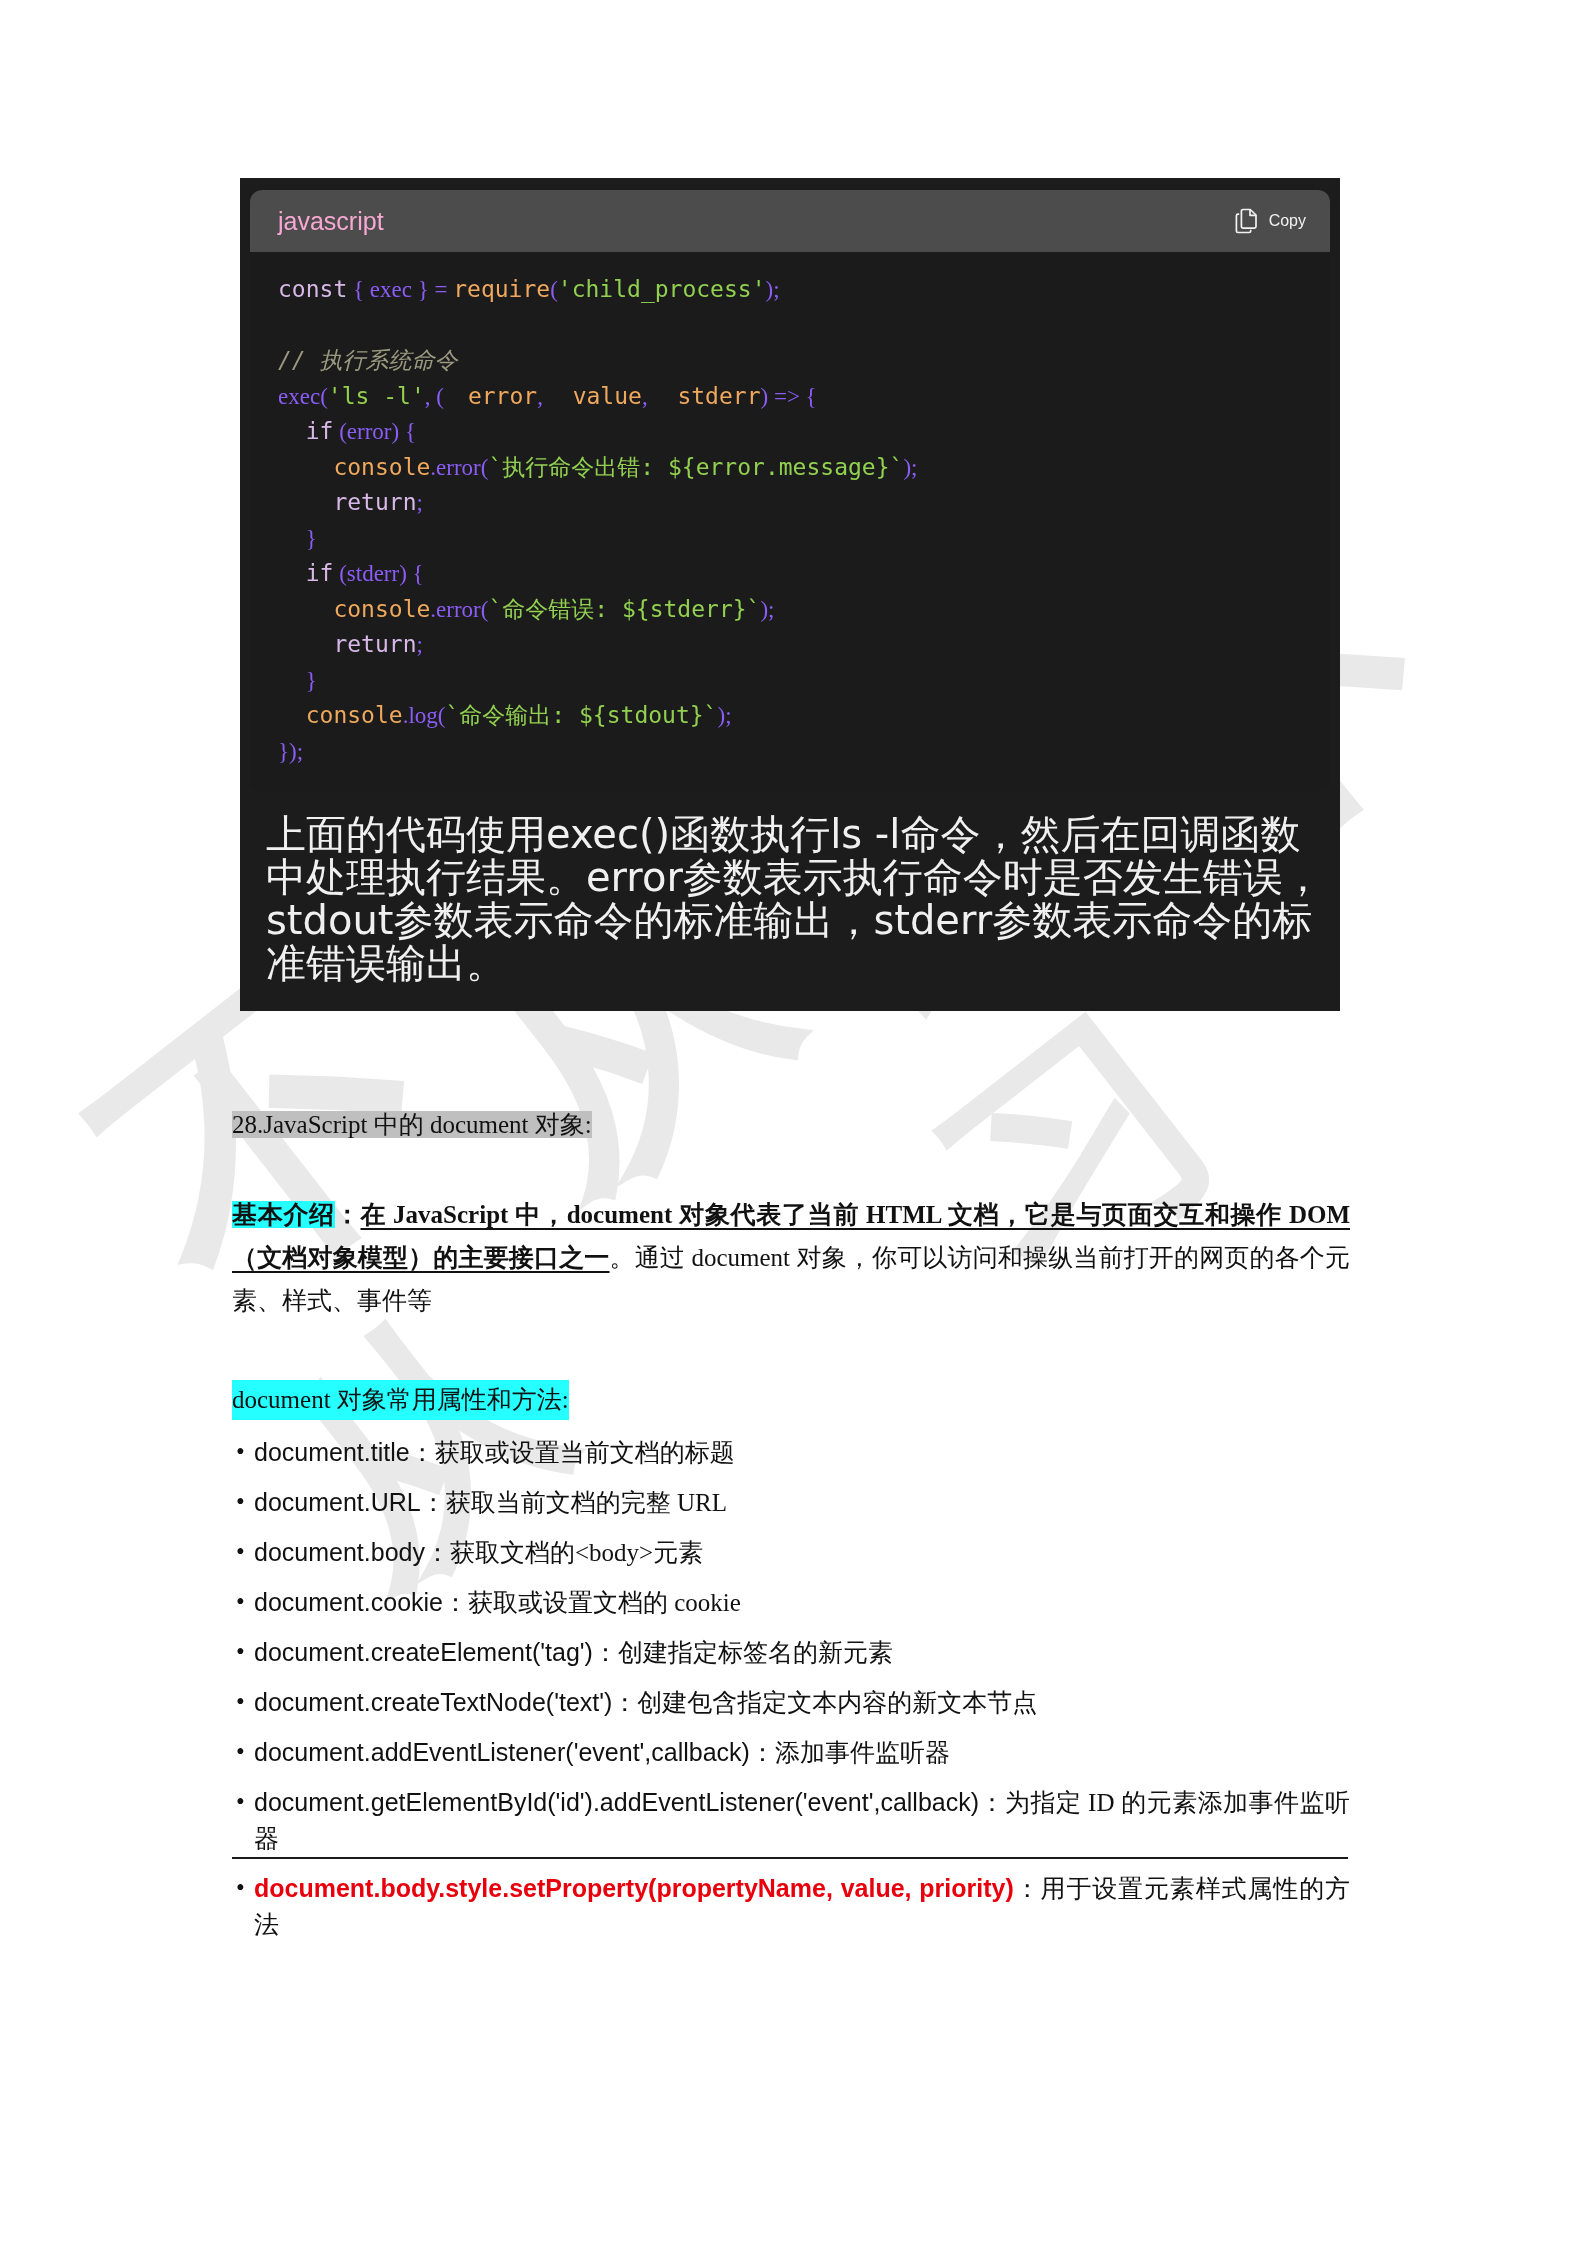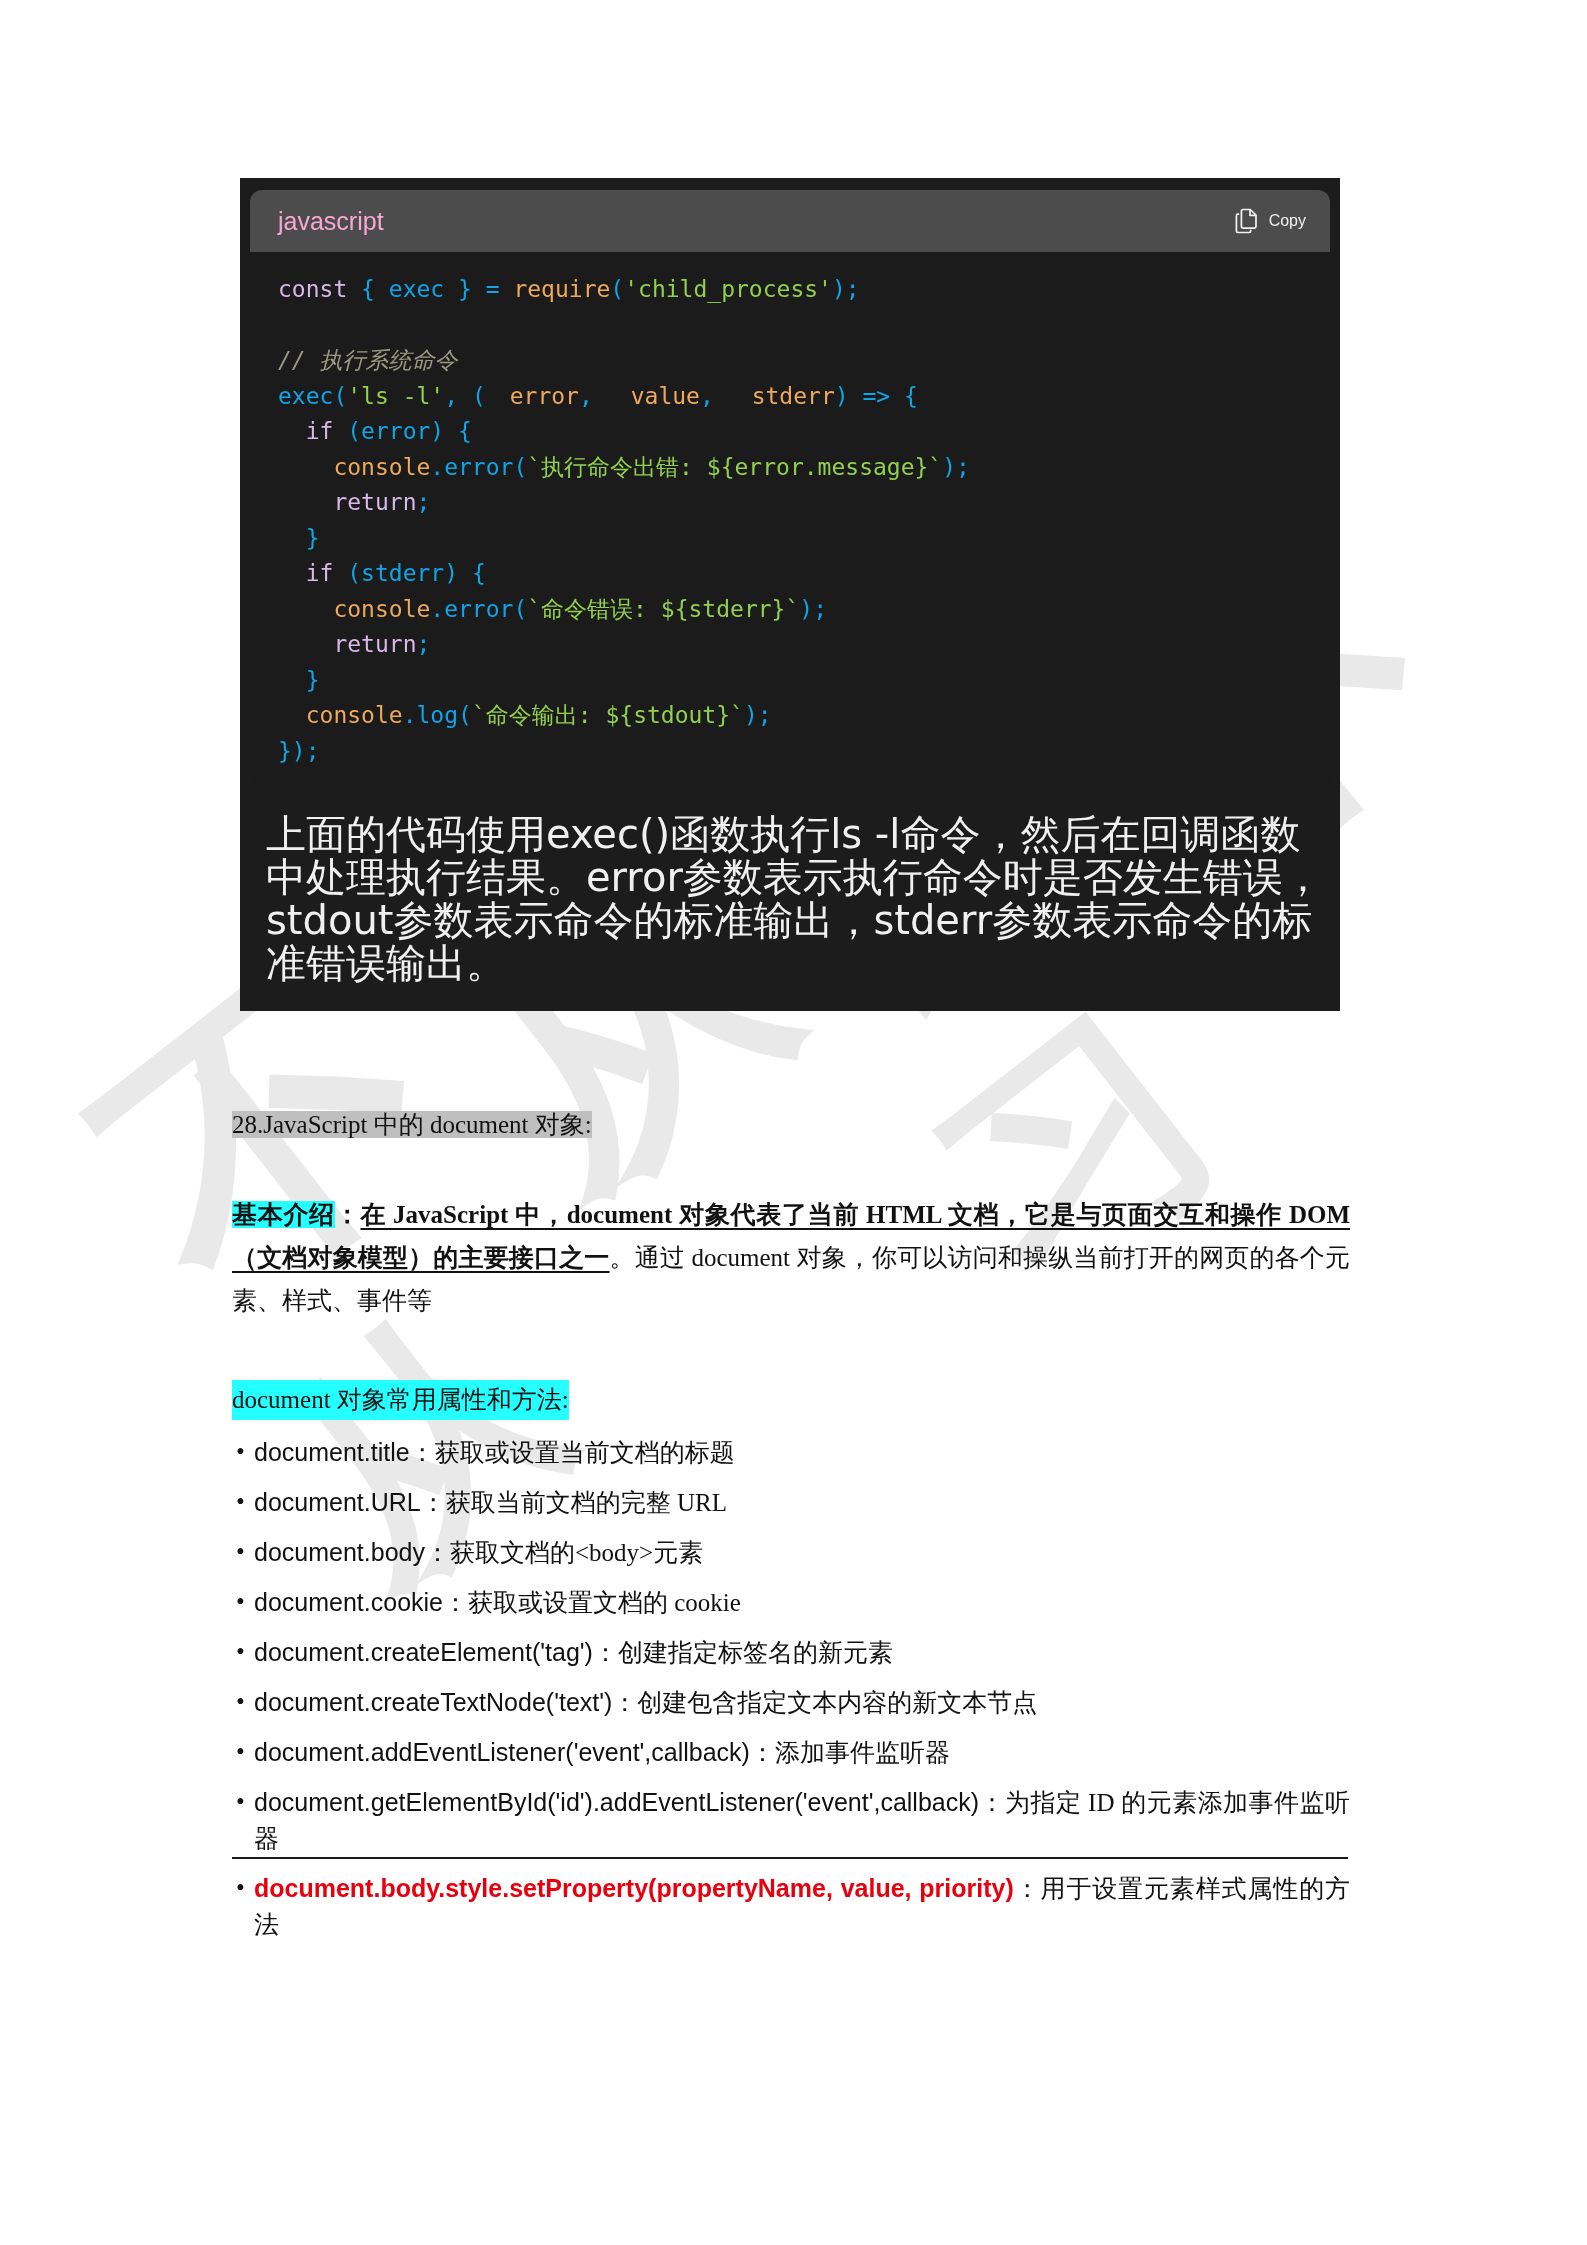--- a/index.html
+++ b/index.html
@@ -93,21 +93,21 @@
     font-family: "DejaVu Sans Mono", "Liberation Mono", monospace;
     font-size: 23px;
     line-height: 35.5px;
     color: #e6e6e6;
     white-space: pre;
   }
   .k   { color: #d7b8e8; }            
   .fn  { color: #f0a95c; }            
   .str { color: #92d14f; }            
   .var { color: #f0a95c; margin-left: 24px; }            
-  .pl  { color: #0ea5e9; }            
+  .pl  { color: #8b5cf6; font-family: Liberation Serif, serif; }            
   .cm  { color: #9a9a80; font-style: italic; }  
 
   .code-note {
     padding: 22px 16px 26px 26px;
     color: #f0f0f0;
     font-family: "DejaVu Sans", sans-serif;
     font-size: 40px;
     line-height: 43px;
     letter-spacing: 0px;
   }

